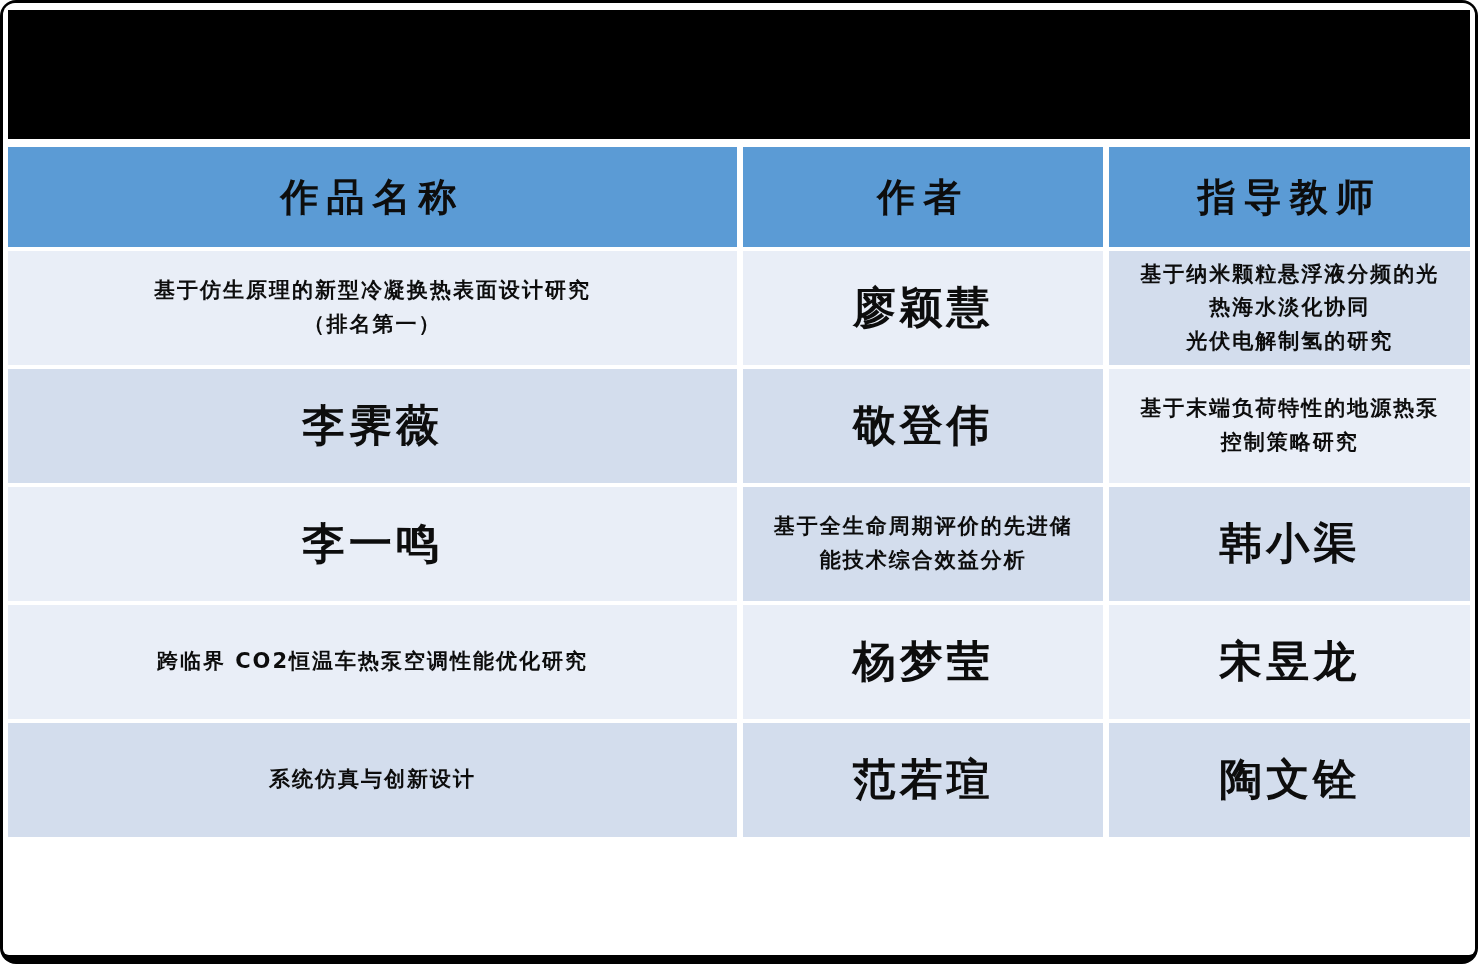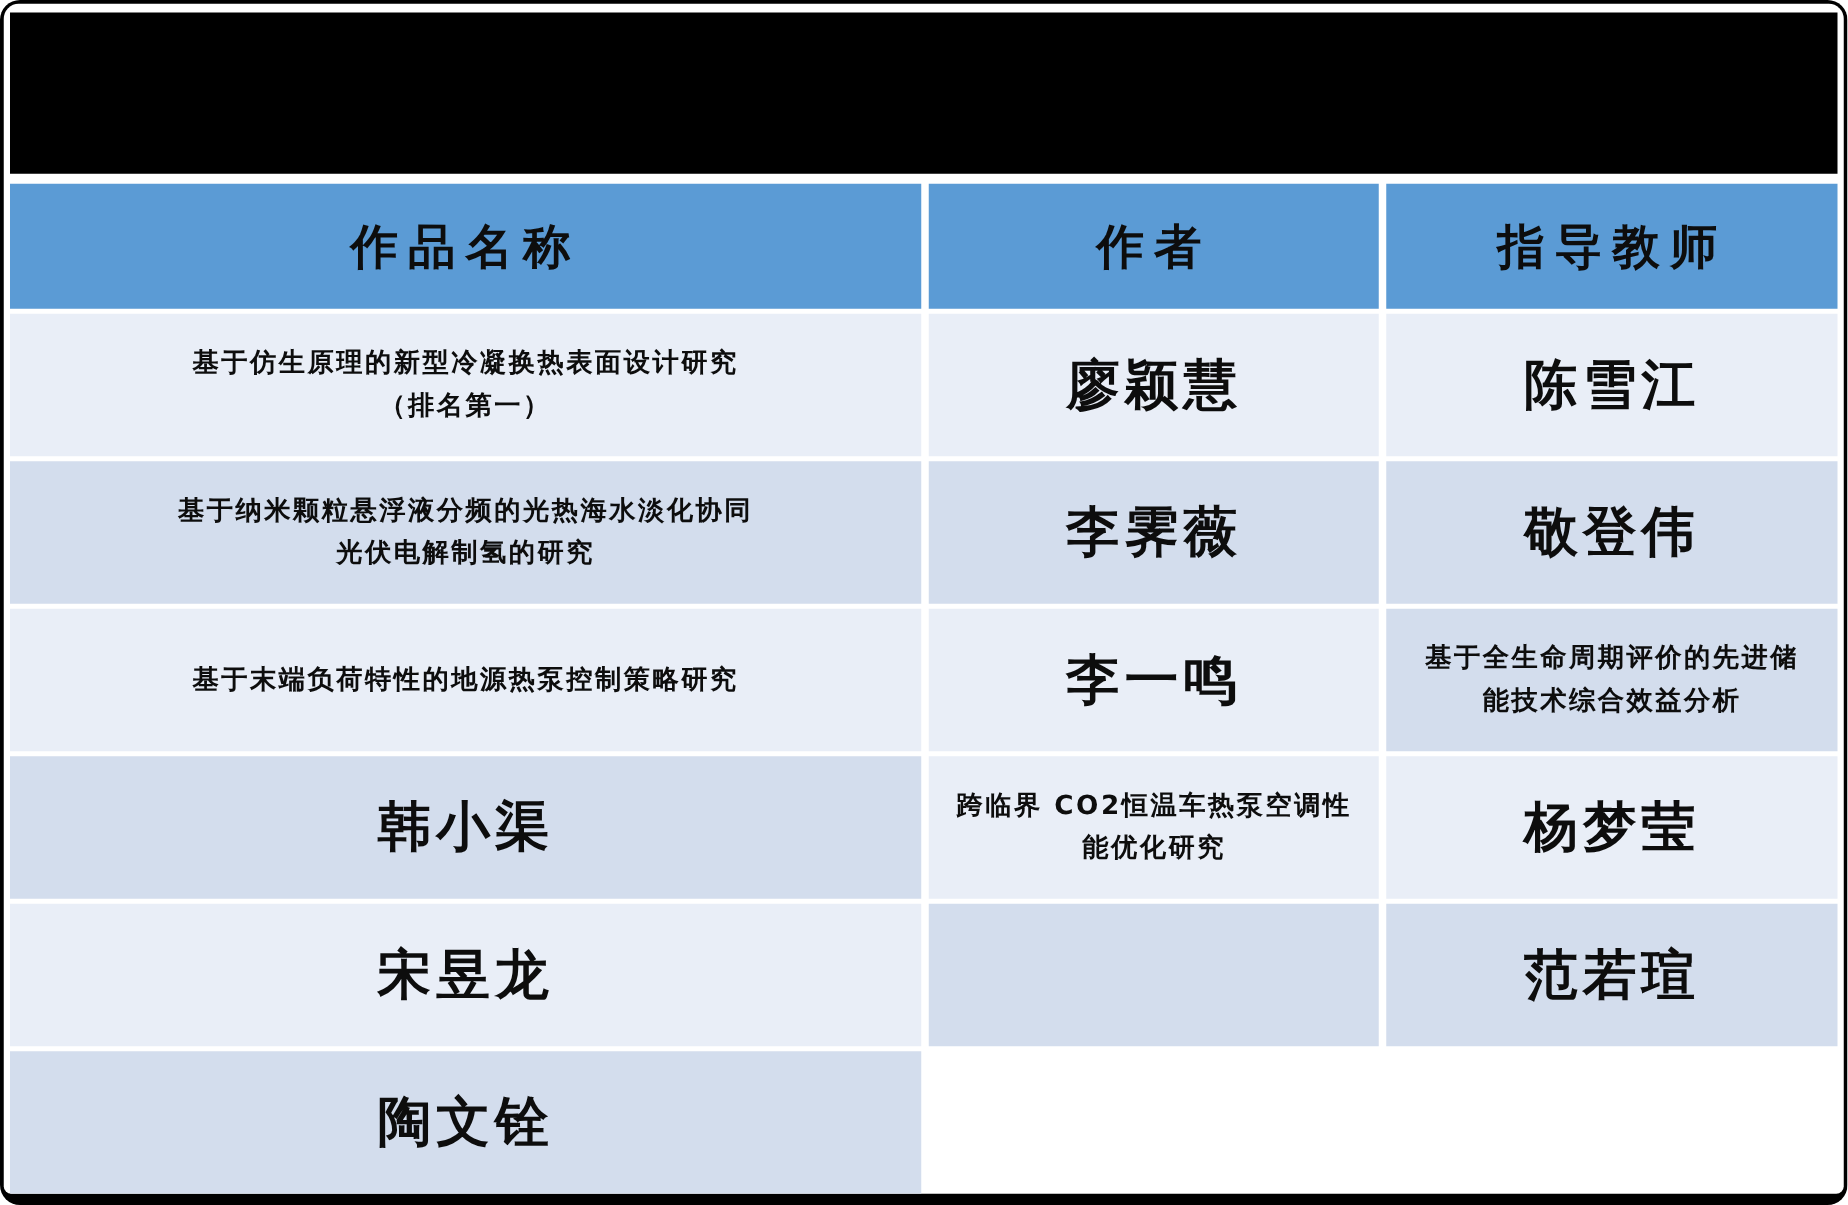--- a/index.html
+++ b/index.html
@@ -76,21 +76,20 @@
 
       <div class="cell header">作品名称</div>
       <div class="cell header">作者</div>
       <div class="cell header">指导教师</div>
 
       <div class="cell title light">
         <div>基于仿生原理的新型冷凝换热表面设计研究</div>
         <div>（排名第一）</div>
       </div>
       <div class="cell name light">廖颖慧</div>
-      <div class="cell name light">陈雪江</div>
 
       <div class="cell title band">
         <div>基于纳米颗粒悬浮液分频的光热海水淡化协同</div>
         <div>光伏电解制氢的研究</div>
       </div>
       <div class="cell name band">李霁薇</div>
       <div class="cell name band">敬登伟</div>
 
       <div class="cell title light">
         <div>基于末端负荷特性的地源热泵控制策略研究</div>
@@ -105,19 +104,20 @@
       <div class="cell name band">韩小渠</div>
 
       <div class="cell title light">
         <div>跨临界 CO2恒温车热泵空调性能优化研究</div>
         <div></div>
       </div>
       <div class="cell name light">杨梦莹</div>
       <div class="cell name light">宋昱龙</div>
 
       <div class="cell title band">
+        <div>系统仿真与创新设计</div>
       </div>
       <div class="cell name band">范若瑄</div>
       <div class="cell name band">陶文铨</div>
 
     </div>
   </div>
 </div>
 
 </body></html>

